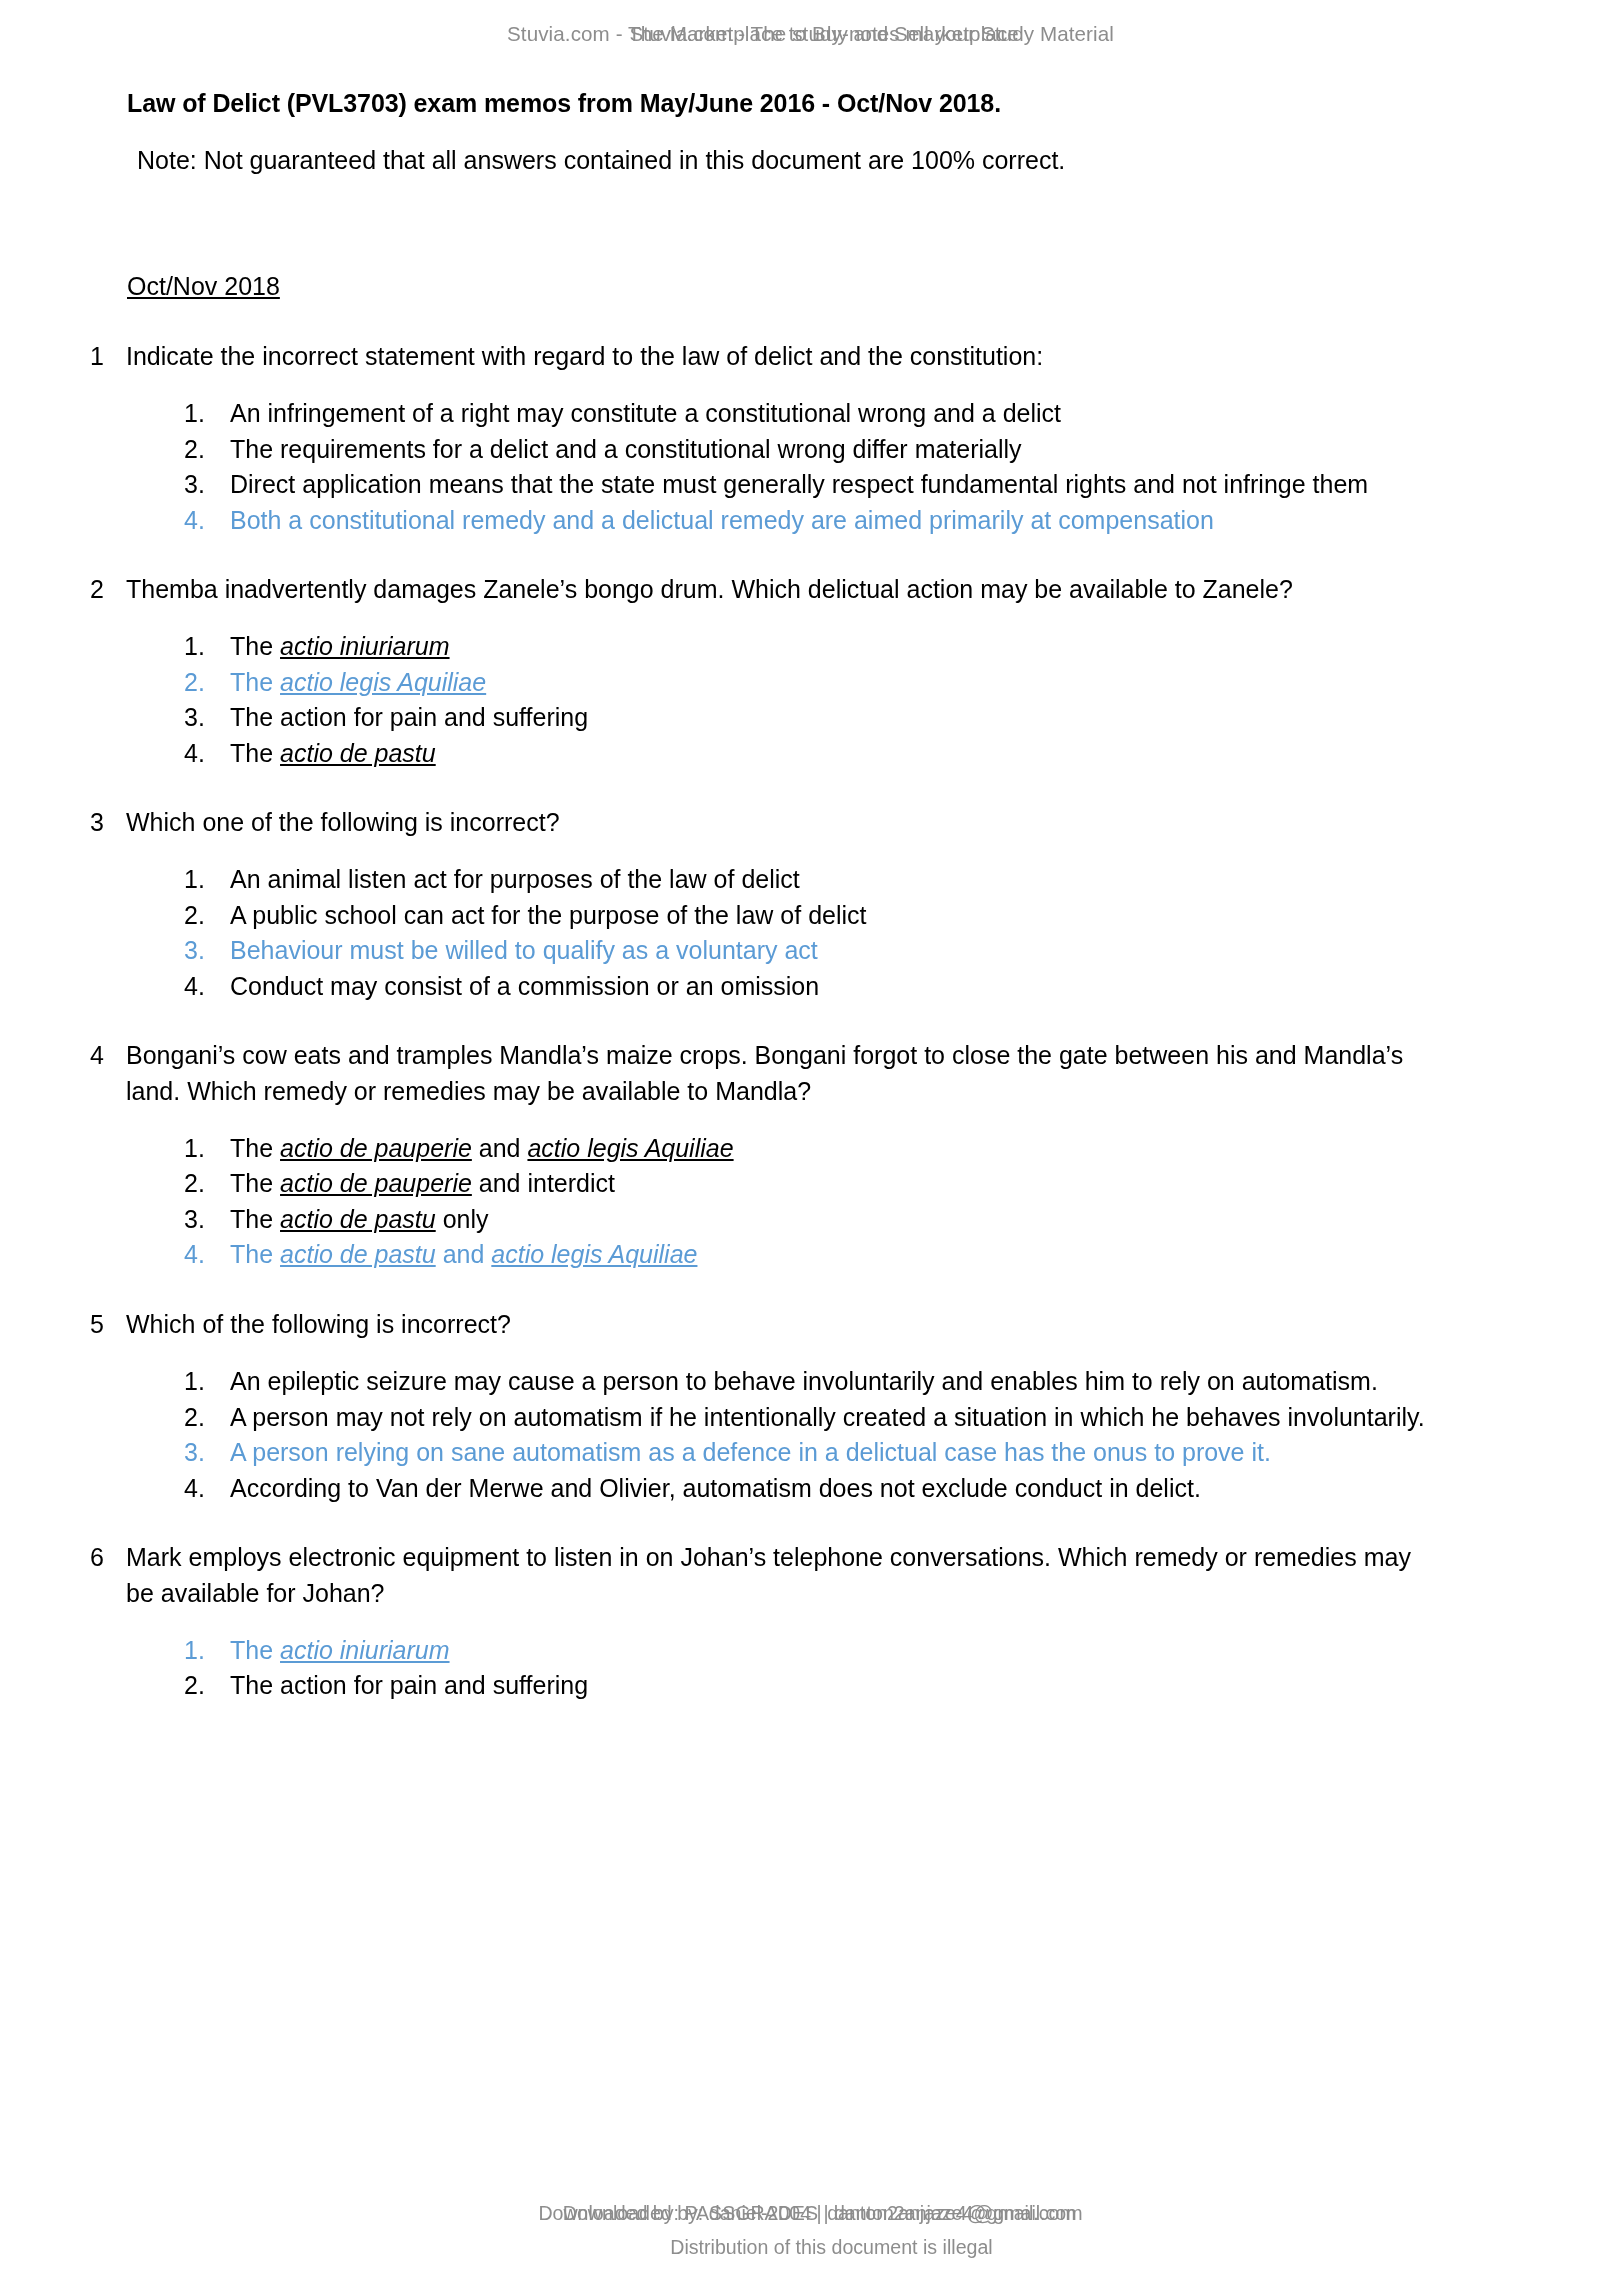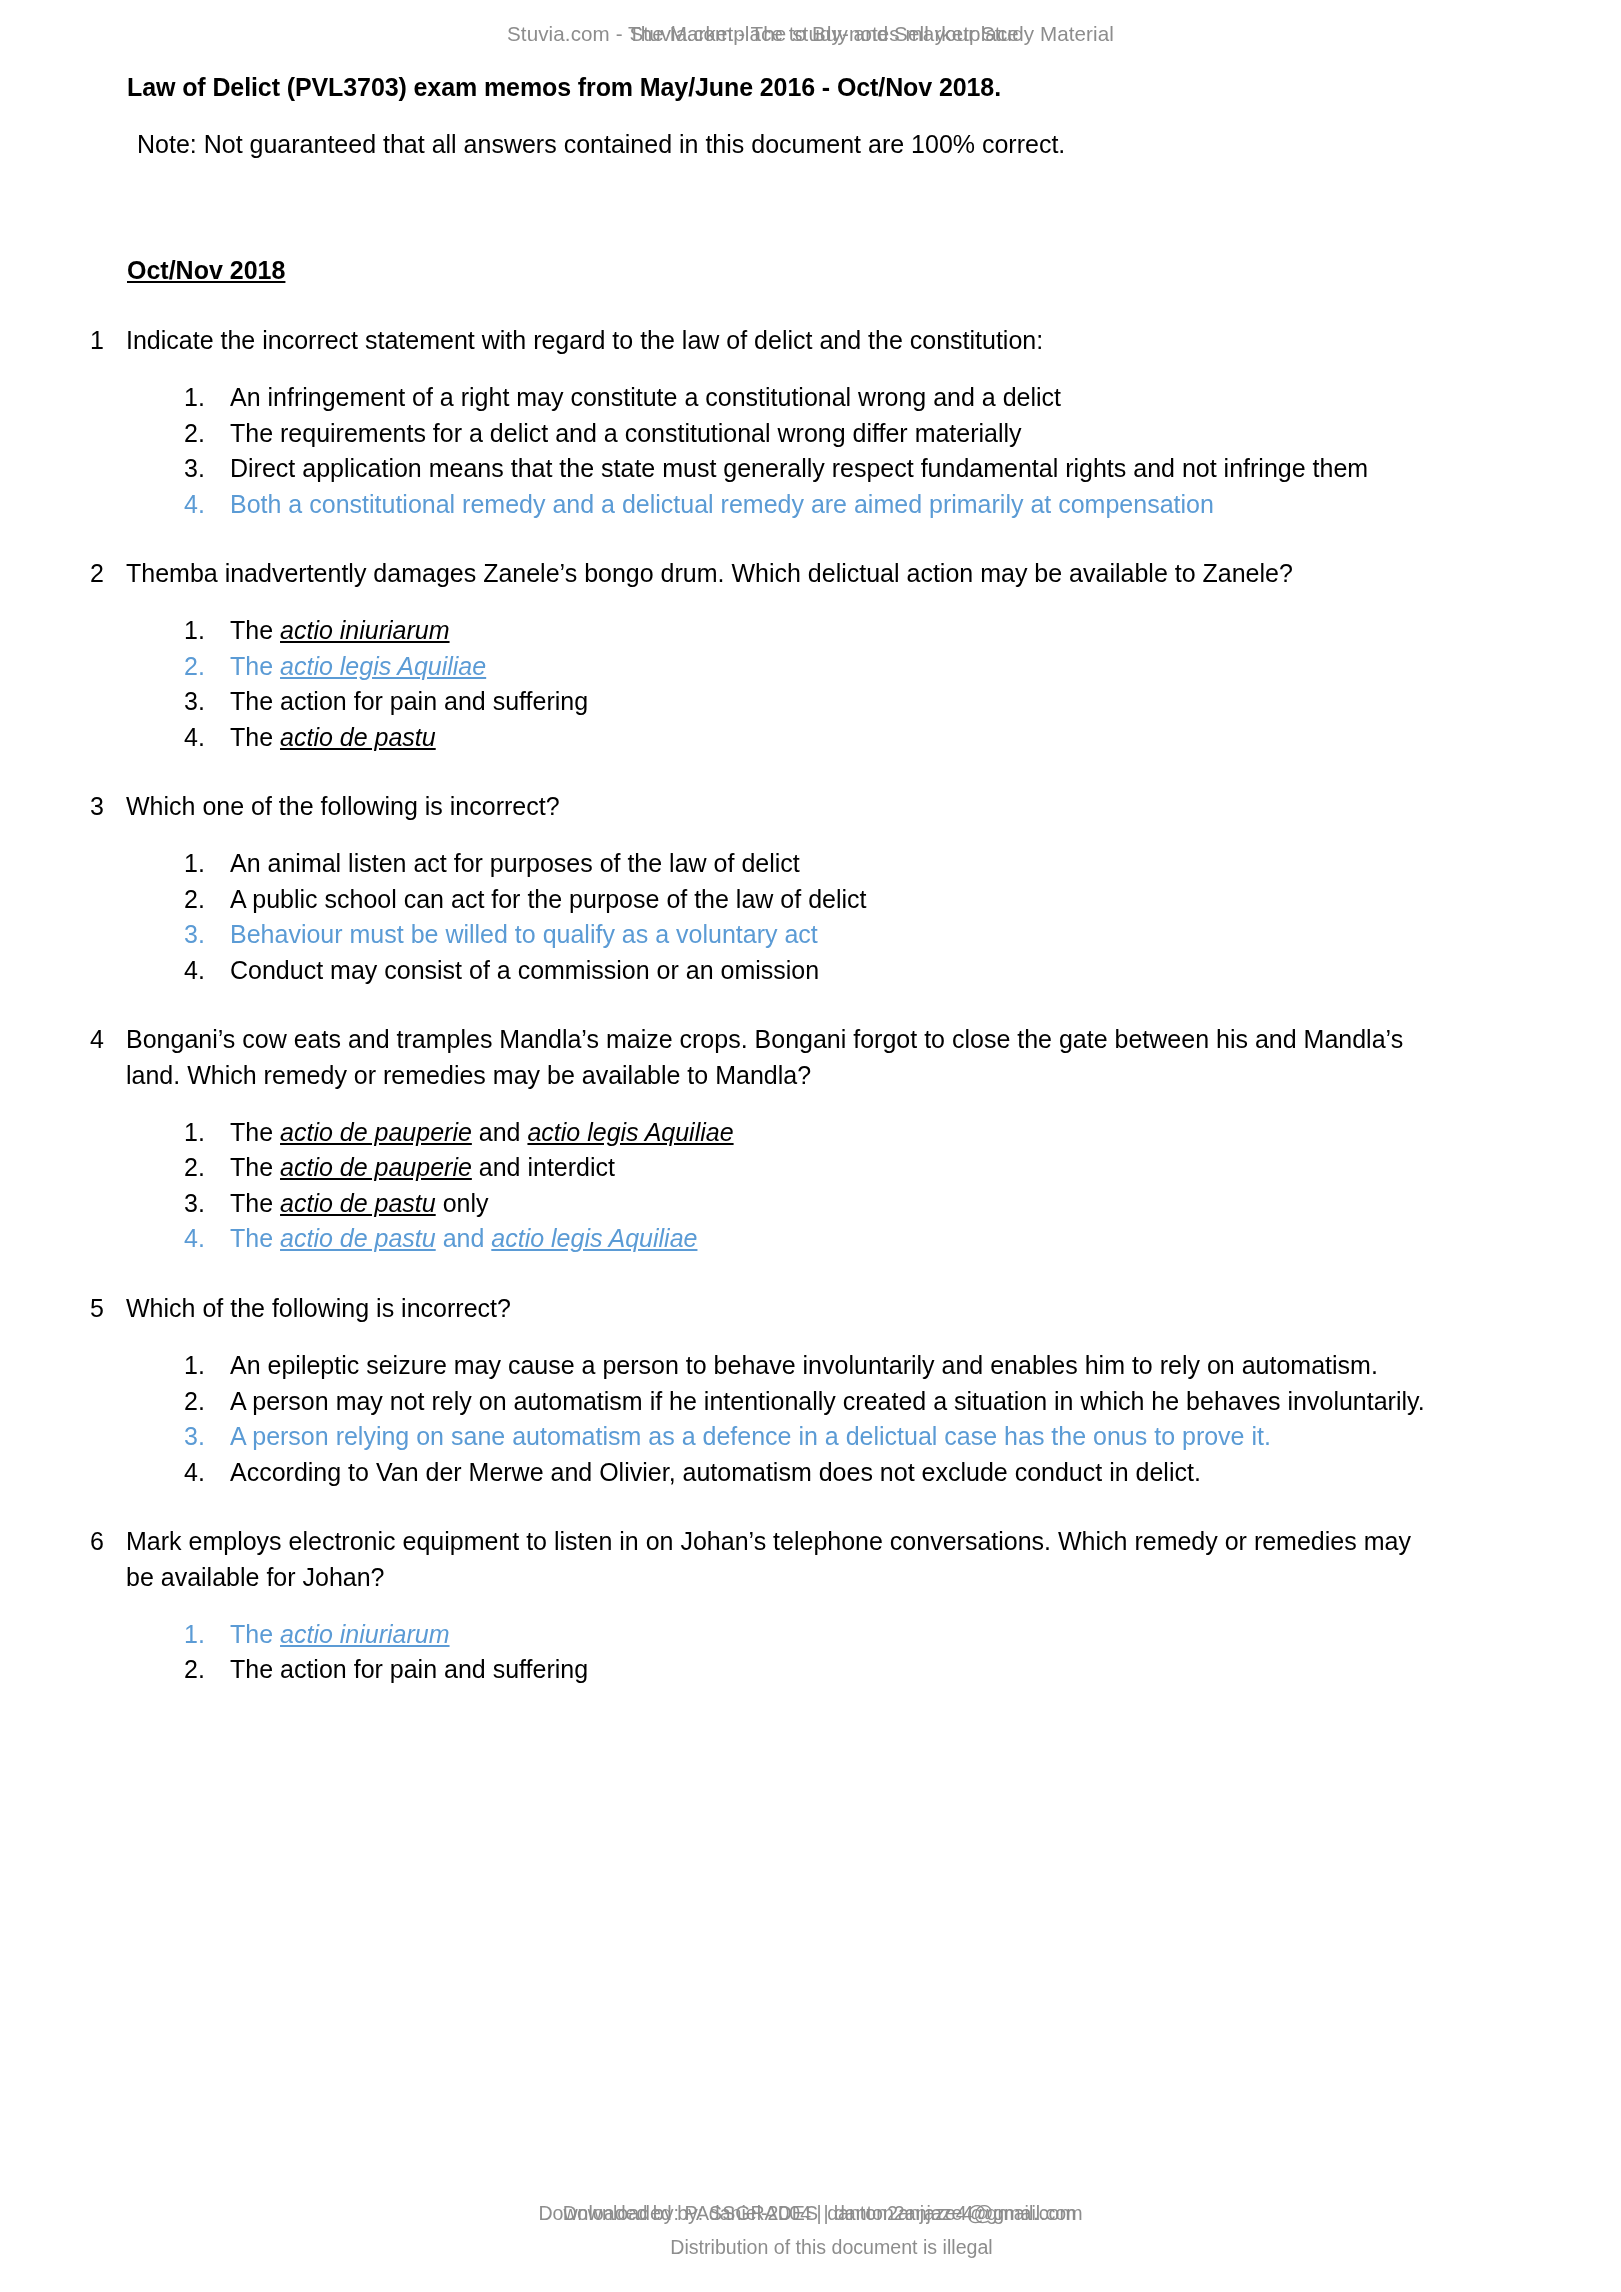--- a/index.html
+++ b/index.html
@@ -78,41 +78,41 @@
     font-size: 19.6px;
     color: #8d8d8d;
     white-space: nowrap;
     padding-left: 21px;
   }
 
   
   .doc {
     position: absolute;
     left: 127px;
-    top: 70px;
+    top: 86px;
     width: 1304px;
     font-size: 25px;
     line-height: 1.42;
     color: #000000;
   }
 
   .doc-title {
     font-weight: bold;
     font-size: 25px;
     letter-spacing: -0.1px;
     margin: 0 0 21.6px 0;
   }
 
   .doc-note {
     font-size: 25px;
     margin: 0 0 0 10px;
   }
 
   .section-heading {
-    font-weight: bold;
+    font-weight: normal;
     text-decoration: underline;
     font-size: 25px;
     margin: 90px 0 0 0;
     display: inline-block;
   }
 
   .q-block {
     margin-top: 34px;
     position: relative;
   }

